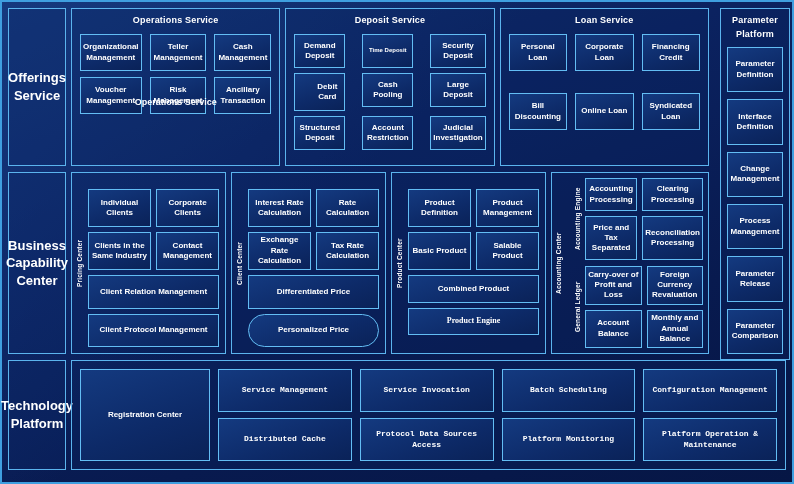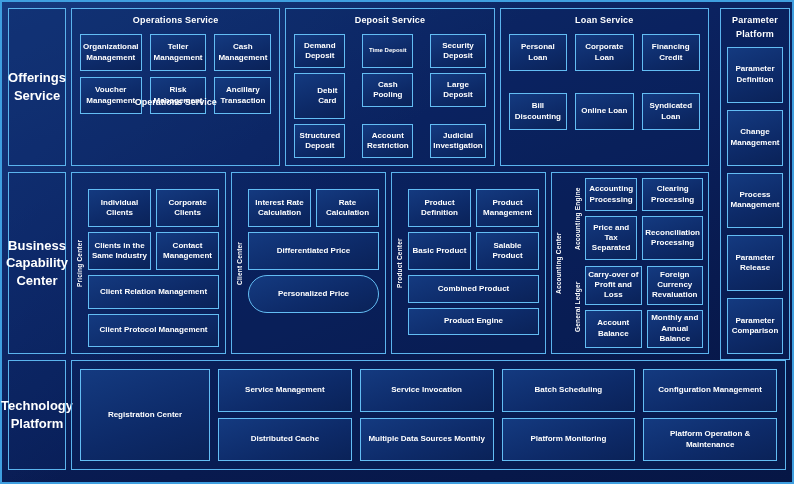--- a/index.html
+++ b/index.html
@@ -146,20 +146,21 @@
     display:flex;gap:8px;
   }
   #panel-tech .tech-left{flex:0 0 130px;}
   #panel-tech .tech-left .cell{height:100%;}
   .tech-grid{
     flex:1 1 0;
     display:grid;
     grid-template-columns:repeat(4,1fr);
     grid-template-rows:1fr 1fr;
     gap:6px 8px;
+    font-family:Liberation Mono, monospace;
   }
 </style>
 </head>
 <body>
 
 <div id="diagram">
 
   <div class="row" id="row1">
 
     <div class="side-label">Offerings
@@ -177,21 +178,21 @@
       </div>
       <div id="ops-dup">Operations Service</div>
     </div>
 
     <div class="panel">
       <div class="panel-title">Deposit Service</div>
       <div class="svc-grid" style="gap:5px 17px;">
         <div class="cell" style="height:34px;">Demand Deposit</div>
         <div class="cell small" style="height:34px;">Time Deposit</div>
         <div class="cell" style="height:34px;">Security Deposit</div>
-        <div class="cell" style="height:46px;padding-left:17px;">Debit Card</div>
+        <div class="cell" style="height:38px;padding-left:17px;">Debit Card</div>
         <div class="cell" style="height:34px;">Cash Pooling</div>
         <div class="cell" style="height:34px;">Large Deposit</div>
         <div class="cell" style="height:34px;">Structured Deposit</div>
         <div class="cell" style="height:34px;">Account Restriction</div>
         <div class="cell" style="height:34px;">Judicial Investigation</div>
       </div>
     </div>
 
     <div class="panel">
       <div class="panel-title">Loan Service</div>
@@ -227,36 +228,40 @@
       <div class="cell bcc-wide">Client Relation Management</div>
       <div class="cell bcc-wide" style="margin-bottom:0;">Client Protocol Management</div>
     </div>
 
     <div class="panel bcc-panel">
       <div class="vlabel" style="left:4px;top:0;height:100%;">Client Center</div>
       <div class="bcc-pair">
         <div class="cell">Interest Rate Calculation</div>
         <div class="cell">Rate Calculation</div>
       </div>
+      <div class="bcc-pair">
+        <div class="cell">Exchange Rate Calculation</div>
+        <div class="cell">Tax Rate Calculation</div>
+      </div>
       <div class="cell bcc-wide">Differentiated Price</div>
       <div class="cell bcc-wide" style="margin-bottom:0;border-radius:19px;">Personalized Price</div>
     </div>
 
     <div class="panel bcc-panel">
       <div class="vlabel" style="left:4px;top:0;height:100%;">Product Center</div>
       <div class="bcc-pair">
         <div class="cell">Product Definition</div>
         <div class="cell">Product Management</div>
       </div>
       <div class="bcc-pair">
         <div class="cell">Basic Product</div>
         <div class="cell">Salable Product</div>
       </div>
       <div class="cell bcc-wide">Combined Product</div>
-      <div class="cell bcc-wide" style="margin-bottom:12px;">Product Engine</div>
+      <div class="cell bcc-wide" style="margin-bottom:12px;font-family:Liberation Serif, serif;">Product Engine</div>
     </div>
 
     <div class="panel" id="panel-acct">
       <div class="vlabel" id="vl-acct-center">Accounting Center</div>
 
       <div class="acct-group">
         <div class="vlabel" style="left:0;top:0;height:100%;">Accounting Engine</div>
         <div class="cell">Accounting Processing</div>
         <div class="cell">Clearing Processing</div>
         <div class="cell">Price and Tax Separated</div>
@@ -283,30 +288,31 @@
     <div class="panel" id="panel-tech">
       <div class="tech-left">
         <div class="cell">Registration Center</div>
       </div>
       <div class="tech-grid">
         <div class="cell">Service Management</div>
         <div class="cell">Service Invocation</div>
         <div class="cell">Batch Scheduling</div>
         <div class="cell">Configuration Management</div>
         <div class="cell">Distributed Cache</div>
-        <div class="cell">Multiple Data Sources Monthly</div>
+        <div class="cell">Protocol Data Sources Access</div>
         <div class="cell">Platform Monitoring</div>
         <div class="cell">Platform Operation &amp; Maintenance</div>
       </div>
     </div>
   </div>
 
   <div id="param-stack">
     <div class="panel-title">Parameter
 Platform</div>
     <div class="cell">Parameter Definition</div>
+    <div class="cell">Interface Definition</div>
     <div class="cell">Change Management</div>
     <div class="cell">Process Management</div>
     <div class="cell">Parameter Release</div>
     <div class="cell">Parameter Comparison</div>
   </div>
 
 </div>
 
 </body></html>

